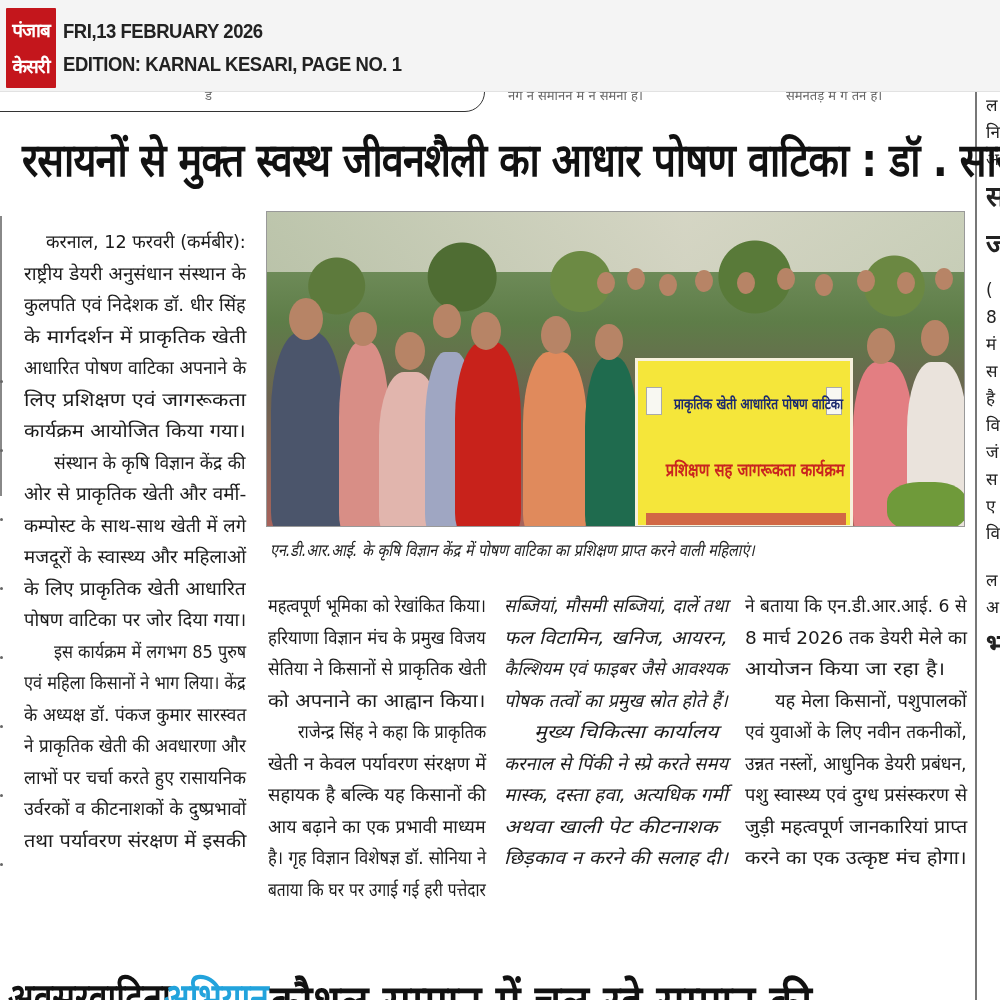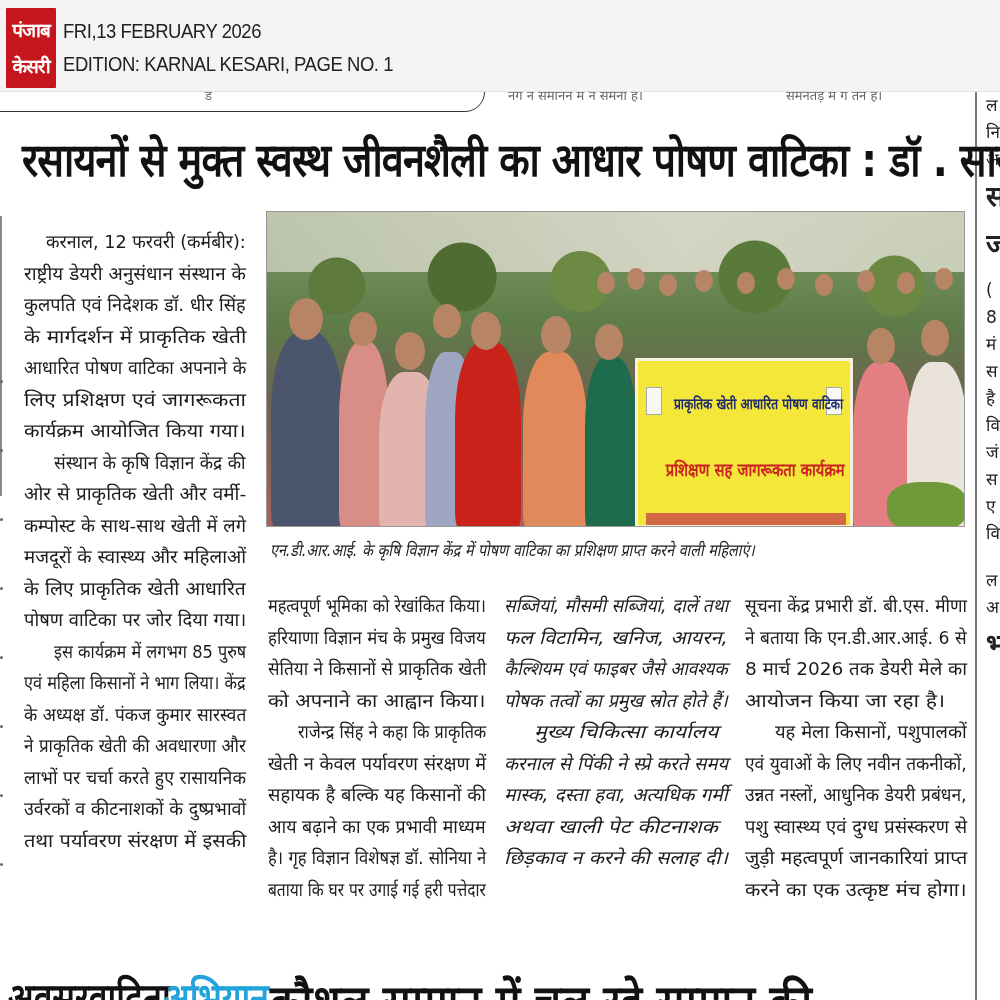--- a/index.html
+++ b/index.html
@@ -11,21 +11,21 @@
     position: absolute; left: 0; top: 0; width: 1000px; height: 92px;
     background: #f4f4f4; border-bottom: 1px solid #e2e2e2; z-index: 5;
   }
   .logo {
     position: absolute; left: 6px; top: 8px; width: 50px; height: 80px;
     background: #c4161c; color: #fff; display: flex; flex-direction: column;
     align-items: center; justify-content: center; font-weight: bold;
     font-size: 19px; line-height: 36px; border-radius: 1px;
   }
   .logo span { display: block; letter-spacing: -1px; }
-  .meta { position: absolute; left: 63px; top: 14px; }
+  .meta { position: absolute; left: 63px; top: 14px; font-weight: bold; }
   .meta div {
     font-family: "Liberation Sans", sans-serif; font-size: 21px;
     letter-spacing: -0.5px; color: #222; line-height: 33px;
     transform: scaleX(0.88); transform-origin: left;
   }
 
   
   .prev-strip { position: absolute; left: 0; top: 92px; width: 975px; height: 24px; overflow: hidden; }
   .prev-strip .box {
     position: absolute; left: -10px; top: -30px; width: 495px; height: 50px;
@@ -253,21 +253,20 @@
   <p><span class="line" style="display: inline-block; transform: scaleX(0.929461);">कैल्शियम एवं फाइबर जैसे आवश्यक</span></p>
   <p><span class="line" style="display: inline-block; transform: scaleX(0.965517);">पोषक तत्वों का प्रमुख स्रोत होते हैं।</span></p>
   <p class="ind"><span class="line" style="display: inline-block; transform: scaleX(1.15);">मुख्य चिकित्सा कार्यालय</span></p>
   <p><span class="line" style="display: inline-block; transform: scaleX(0.99115);">करनाल से पिंकी ने स्प्रे करते समय</span></p>
   <p><span class="line" style="display: inline-block; transform: scaleX(1.03226);">मास्क, दस्ता हवा, अत्यधिक गर्मी</span></p>
   <p><span class="line" style="display: inline-block; transform: scaleX(1.15);">अथवा खाली पेट कीटनाशक</span></p>
   <p><span class="line" style="display: inline-block; transform: scaleX(1.07177);">छिड़काव न करने की सलाह दी।</span></p>
 </div>
 
 <div class="col c4">
-  <p><span class="line" style="display: inline-block; transform: scaleX(0.932773);">सूचना केंद्र प्रभारी डॉ. बी.एस. मीणा</span></p>
   <p><span class="line" style="display: inline-block; transform: scaleX(0.932773);">ने बताया कि एन.डी.आर.आई. 6 से</span></p>
   <p><span class="line" style="display: inline-block; transform: scaleX(1);">8 मार्च 2026 तक डेयरी मेले का</span></p>
   <p><span class="line" style="display: inline-block; transform: scaleX(1.15);">आयोजन किया जा रहा है।</span></p>
   <p class="ind"><span class="line" style="display: inline-block; transform: scaleX(0.989691);">यह मेला किसानों, पशुपालकों</span></p>
   <p><span class="line" style="display: inline-block; transform: scaleX(0.936709);">एवं युवाओं के लिए नवीन तकनीकों,</span></p>
   <p><span class="line" style="display: inline-block; transform: scaleX(0.936709);">उन्नत नस्लों, आधुनिक डेयरी प्रबंधन,</span></p>
   <p><span class="line" style="display: inline-block; transform: scaleX(0.991071);">पशु स्वास्थ्य एवं दुग्ध प्रसंस्करण से</span></p>
   <p><span class="line" style="display: inline-block; transform: scaleX(1.04225);">जुड़ी महत्वपूर्ण जानकारियां प्राप्त</span></p>
   <p><span class="line" style="display: inline-block; transform: scaleX(1.08293);">करने का एक उत्कृष्ट मंच होगा।</span></p>
 </div>

